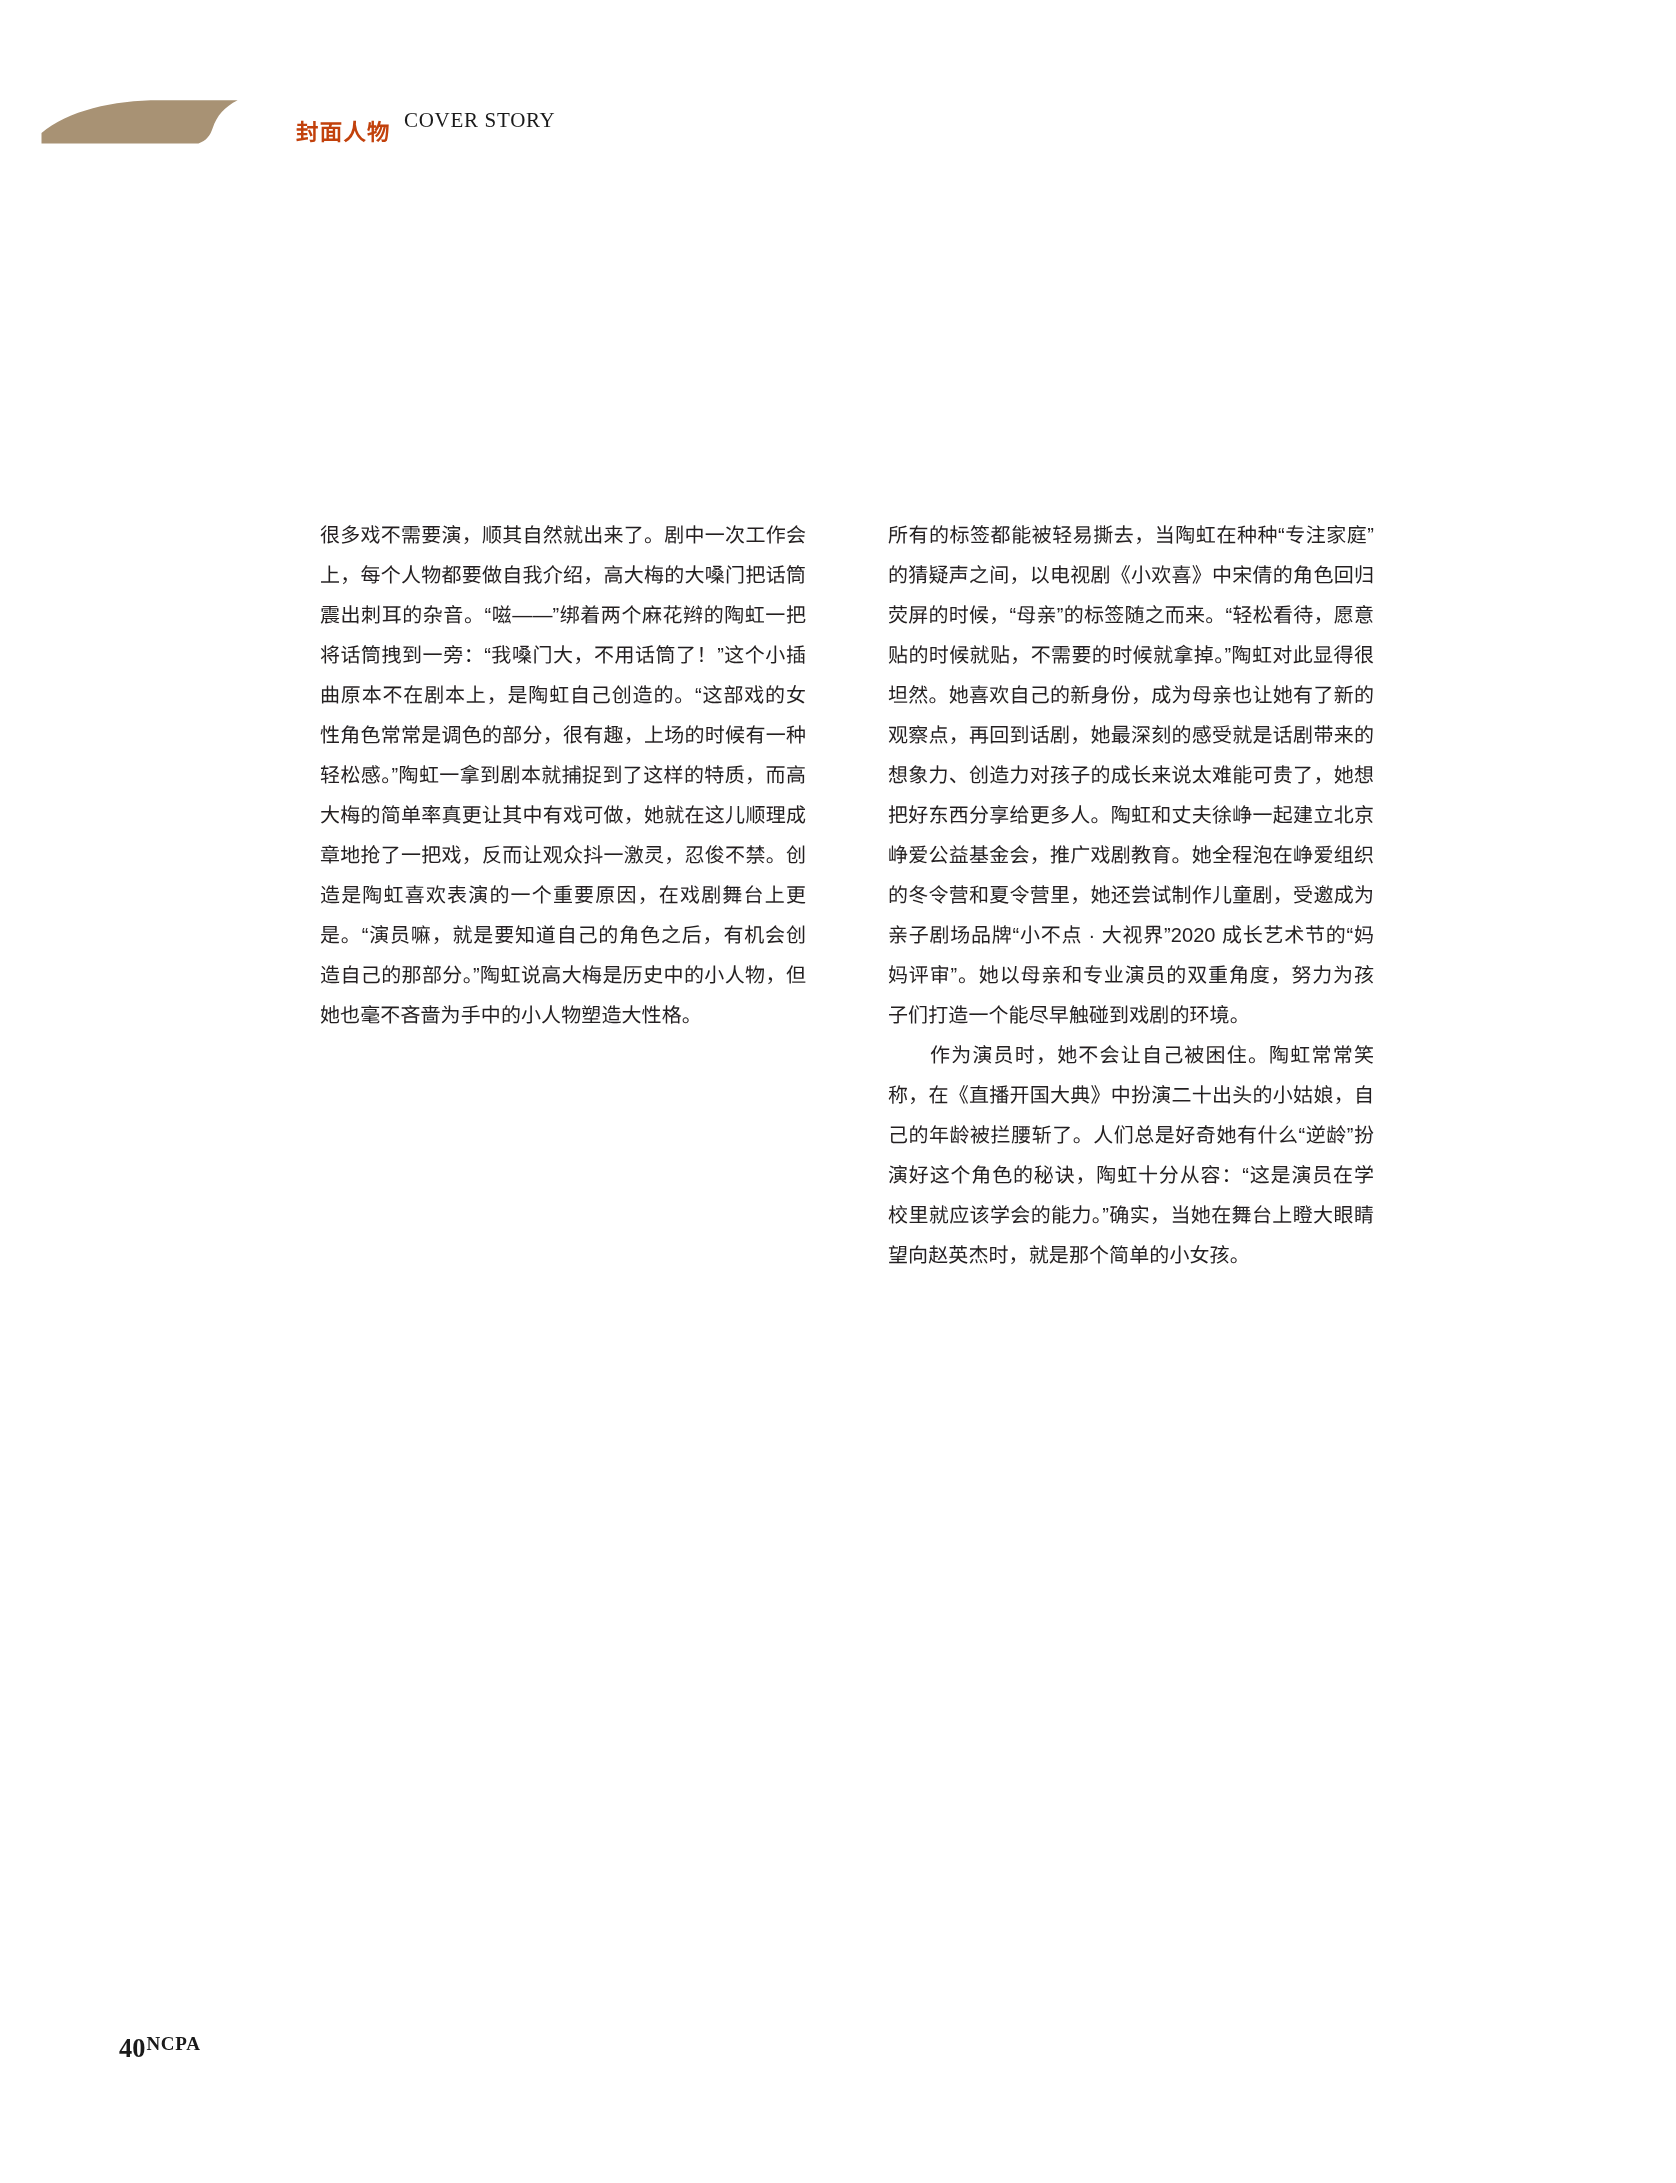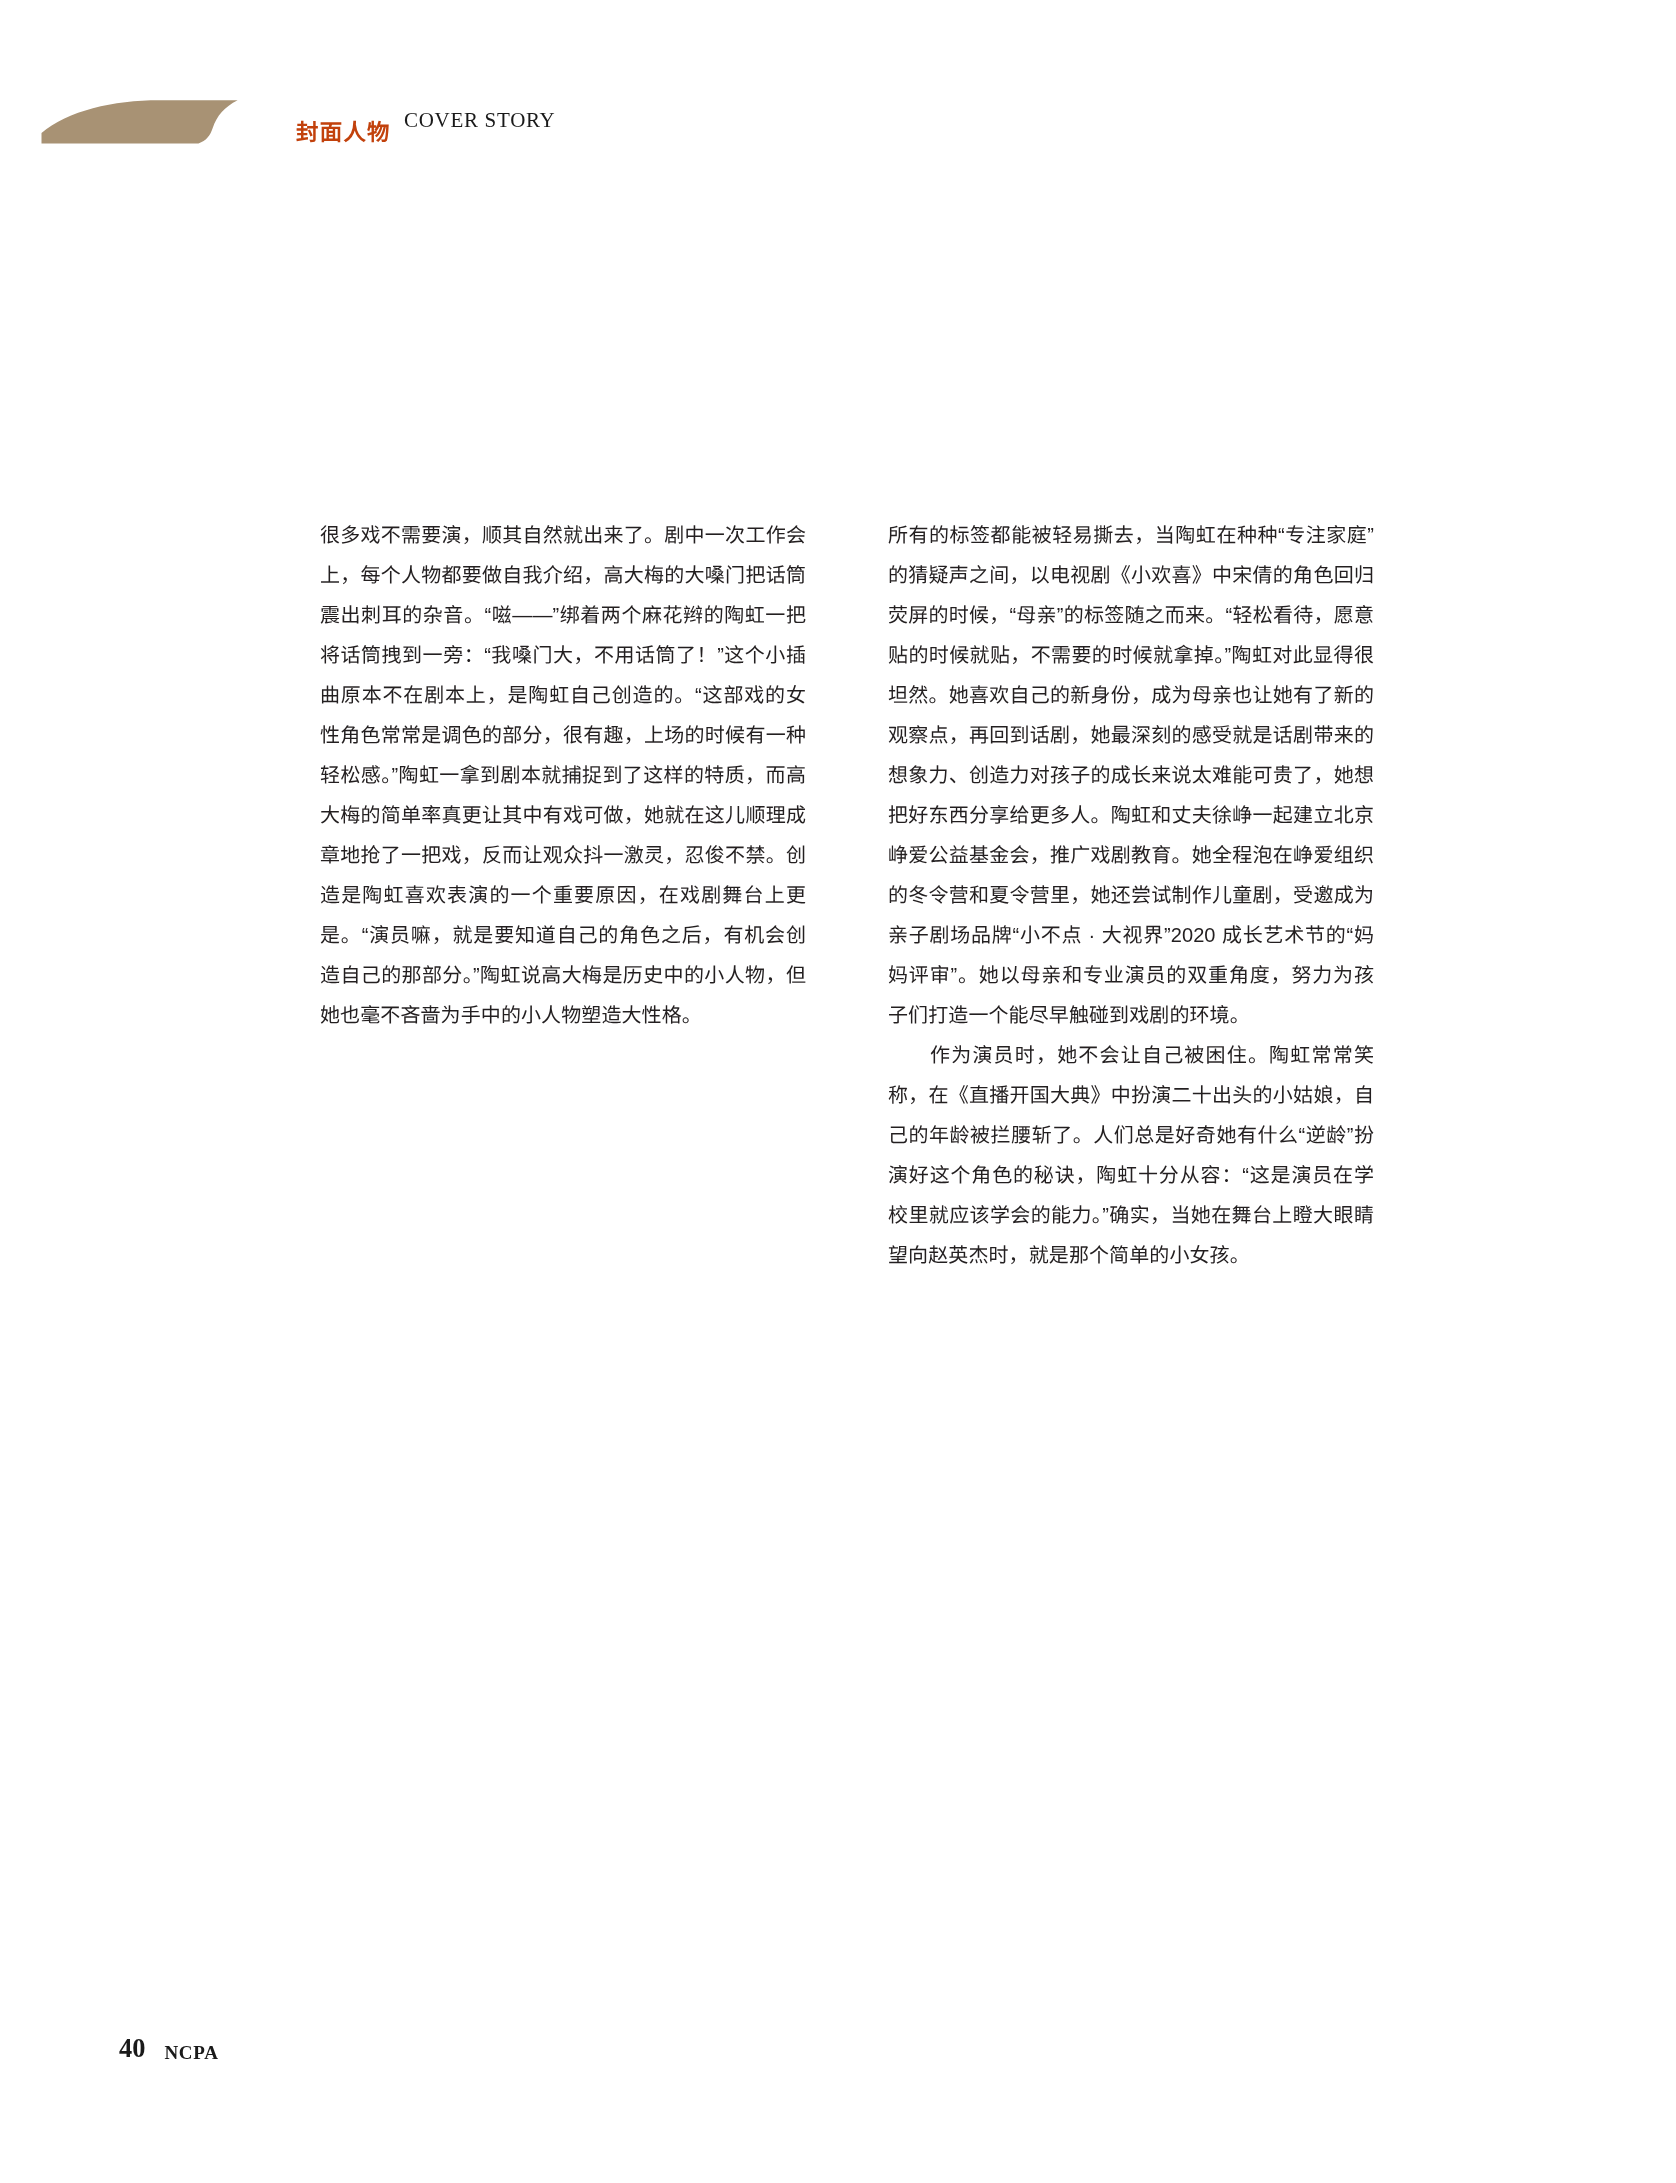--- a/index.html
+++ b/index.html
@@ -87,22 +87,22 @@
     color: #111111;
     letter-spacing: 0.7px;
   }
 
   
   .page-footer {
     position: absolute;
     left: 119px;
     bottom: 119px;
     display: flex;
-    align-items: flex-end;
-    gap: 19px;
+    align-items: flex-start;
+    gap: 1px;
   }
   .folio-number {
     font-family: "Liberation Serif", serif;
     font-size: 26.4px;
     font-weight: 700;
     color: #1a1a1a;
   }
   .folio-brand {
     font-family: "Liberation Serif", serif;
     font-size: 19px;

